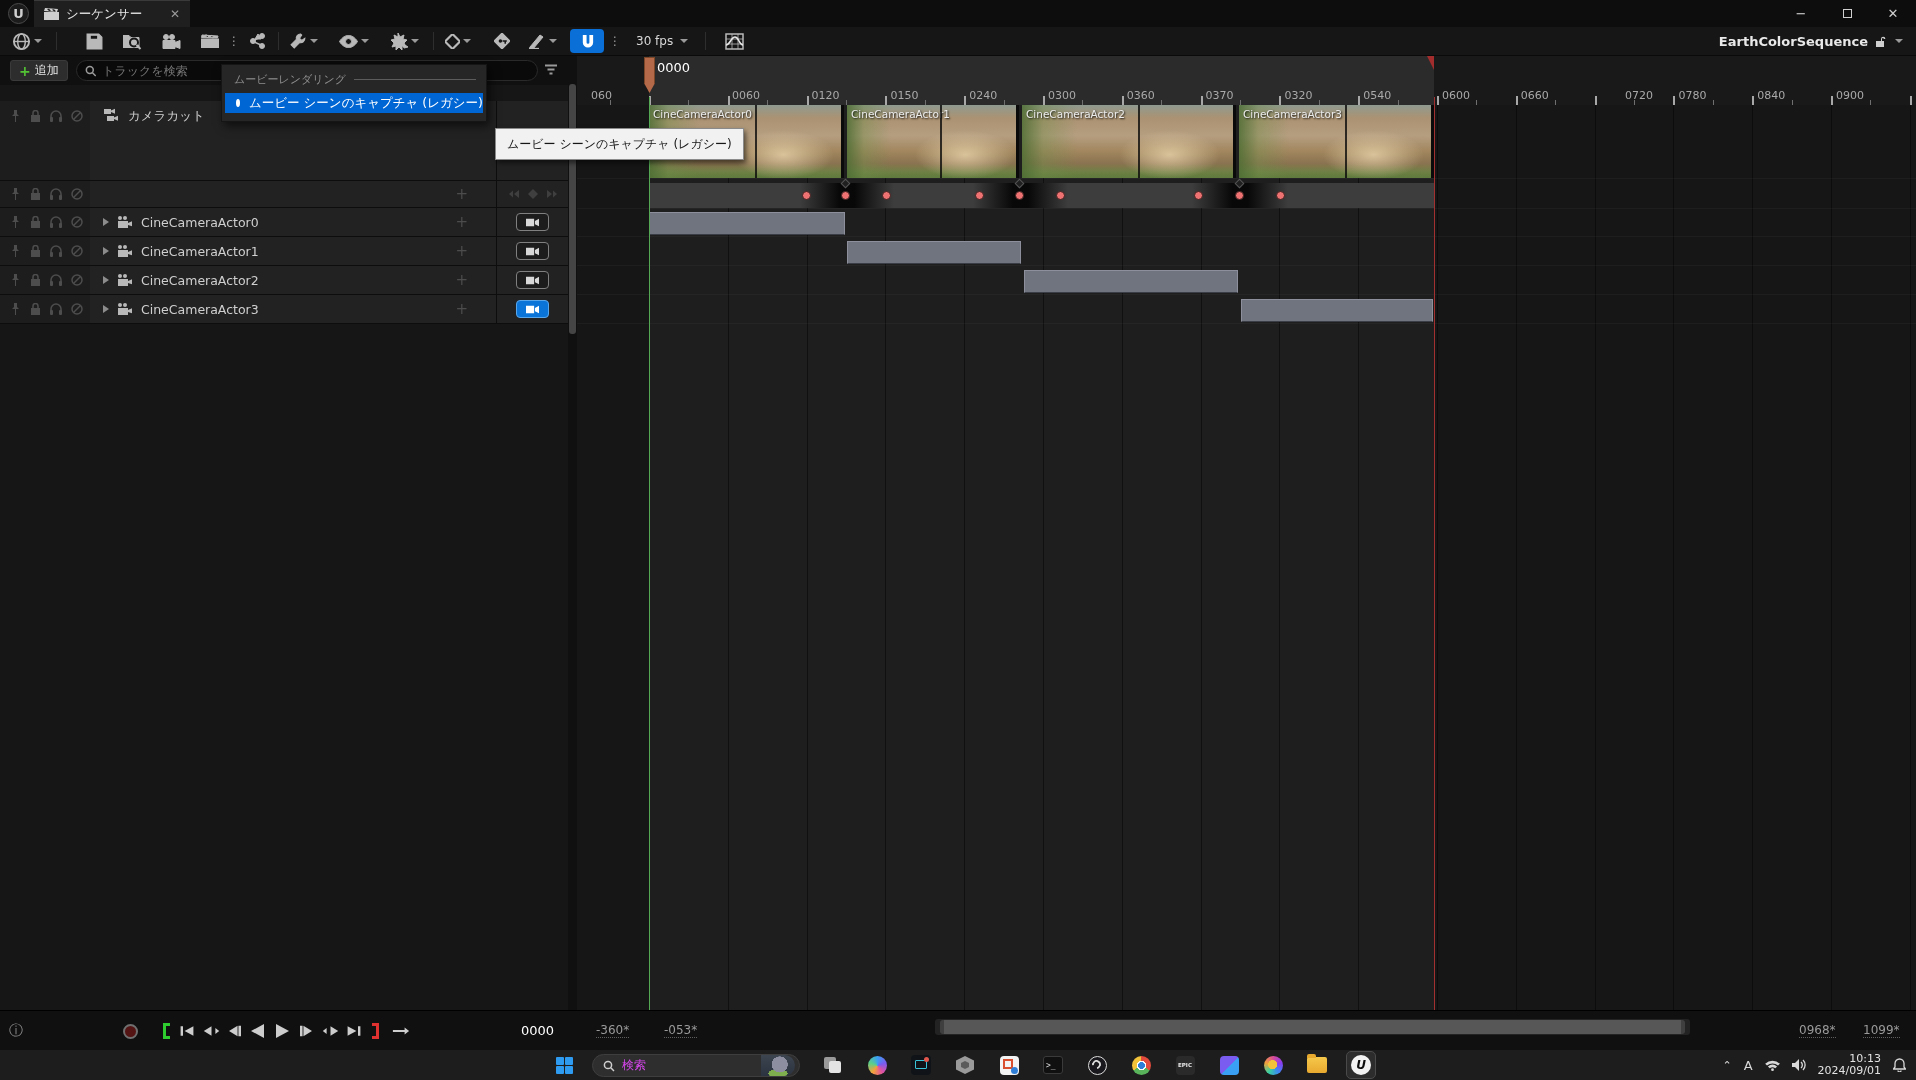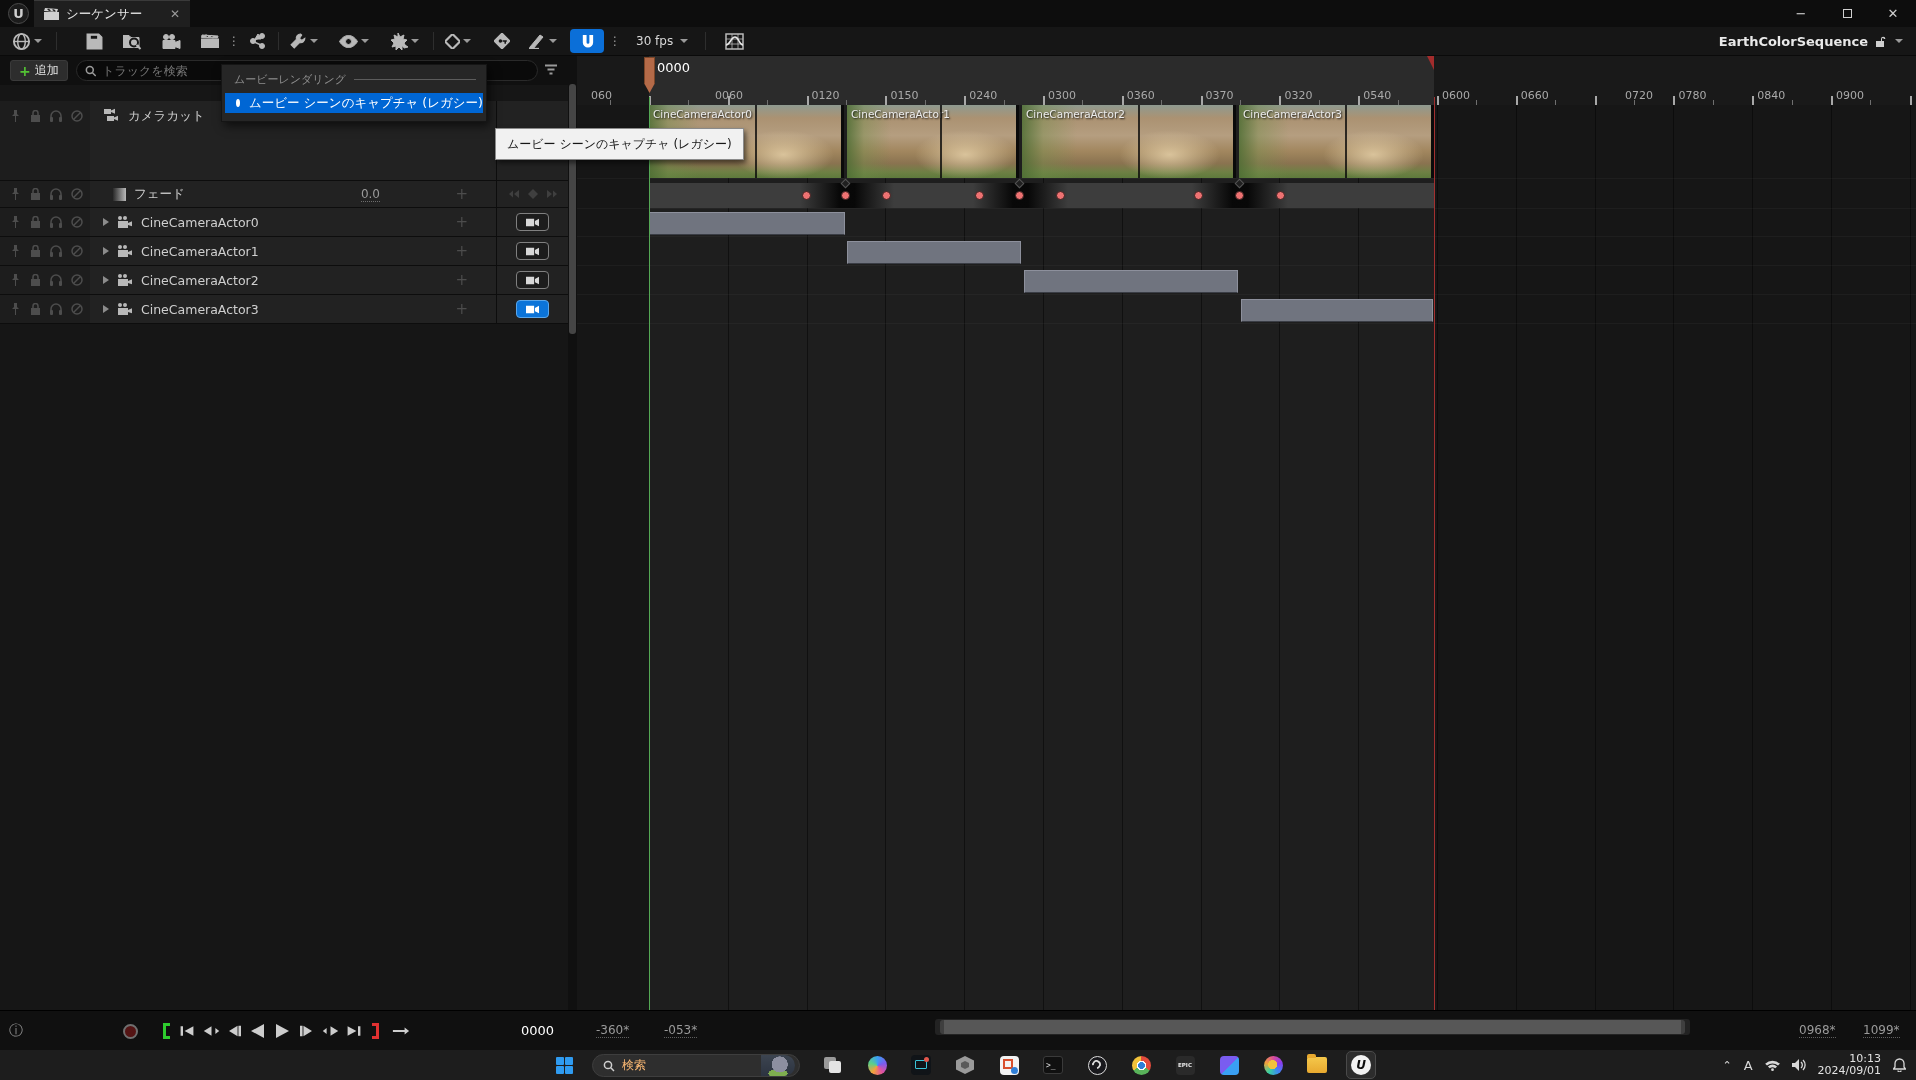--- a/index.html
+++ b/index.html
@@ -151,21 +151,21 @@
   .hscroll .thumb { position:absolute; left:5px; top:1px; width:745px; height:14px; background:#575757; border-radius:3px;
                     border-left:4px solid #3f3f3f; border-right:4px solid #3f3f3f; }
 
   
   .taskbar { position:absolute; left:0; top:1050px; width:1916px; height:30px; background:#1d1d1d; }
   .tb-item { position:absolute; top:3px; width:26px; height:24px; display:flex; align-items:center; justify-content:center; }
   .winlogo { width:17px; height:17px; display:grid; grid-template-columns:8px 8px; grid-template-rows:8px 8px; gap:1px; }
   .winlogo span { background:#2f9bf0; border-radius:1px; }
   .tb-search { position:absolute; left:592px; top:4px; width:208px; height:23px; background:#2e2e2e;
                border:1px solid #3e3e3e; border-radius:12px; display:flex; align-items:center; padding:0 4px 0 10px; gap:7px; }
-  .tb-search .txt { color:#fdba74; font-size:12px; flex:1; }
+  .tb-search .txt { color:#d946ef; font-size:12px; flex:1; }
   .gorilla { width:34px; height:21px; border-radius:0 11px 11px 0; overflow:hidden;
              background:radial-gradient(circle at 55% 45%, #8d8fa0 0 36%, rgba(0,0,0,0) 37%),
                         radial-gradient(ellipse 16px 7px at 50% 88%, #7fae4f 0 60%, rgba(0,0,0,0) 61%),
                         linear-gradient(180deg,#3c4450,#2c3340); }
   .ico-taskview { width:18px; height:16px; position:relative; }
   .ico-taskview i { position:absolute; width:12px; height:12px; background:#9a9a9a; border-radius:2px; }
   .ico-taskview i:last-child { left:5px; top:4px; background:#e4e4e4; }
   .ico-copilot { width:19px; height:19px; border-radius:50%;
                  background:conic-gradient(#3aa0f3,#7a5cf0,#e052a0,#f3a23a,#5ad08a,#3aa0f3); }
   .ico-media { width:20px; height:20px; border-radius:4px; background:#101418; position:relative; }
@@ -404,25 +404,20 @@
           <svg width="12" height="12" viewBox="0 0 12 12">
               <path d="M1 8V6a5 5 0 0110 0v2" fill="none" stroke="#4d4d4d" stroke-width="1.5"></path>
               <rect x="0" y="7" width="3" height="5" rx="1"></rect>
               <rect x="9" y="7" width="3" height="5" rx="1"></rect>
             </svg>
           <svg width="12" height="12" viewBox="0 0 12 12">
               <circle cx="6" cy="6" r="5" fill="none" stroke="#4d4d4d" stroke-width="1.5"></circle>
               <path d="M2.5 9.5l7-7" stroke="#4d4d4d" stroke-width="1.5"></path>
             </svg>
         </div>
-        <div class="name" style="padding-left:22px">
-          <span class="fade-swatch"></span>
-          <span>フェード</span>
-          <span class="fade-val">0.0</span>
-        </div>
         <span class="plus-dim">+</span>
         <div class="rightcol keynav">
           <svg width="13" height="10" viewBox="0 0 13 10">
               <path d="M5 5l5-4v8zM0 5l4-3.5v7z"></path>
             </svg>
           <svg width="10" height="10" viewBox="0 0 10 10">
               <path d="M5 0l5 5-5 5-5-5z"></path>
             </svg>
           <svg width="13" height="10" viewBox="0 0 13 10">
               <path d="M8 5L3 1v8zM13 5l-4-3.5v7z"></path>
@@ -598,21 +593,21 @@
 
   <div class="timeline">
     <div class="ruler" id="ruler">
         <div class="inrange" style="left: 72px; width: 785px;"></div>
         <div class="tick minor" style="left: 32.6px;"></div>
         <div class="ticklabel" style="left: 14px;">060</div>
         <div class="tick" style="left: 72px;"></div>
         <div class="tick minor" style="left: 111.4px;"></div>
         <div class="tick" style="left: 150.8px;"></div>
         <div class="tick minor" style="left: 190.2px;"></div>
-        <div class="ticklabel" style="left: 138px;">0060</div>
+        <div class="ticklabel" style="left: 155px;">0060</div>
         <div class="tick" style="left: 229.6px;"></div>
         <div class="tick minor" style="left: 269px;"></div>
         <div class="ticklabel" style="left: 234.6px;">0120</div>
         <div class="tick" style="left: 308.4px;"></div>
         <div class="tick minor" style="left: 347.8px;"></div>
         <div class="ticklabel" style="left: 313.4px;">0150</div>
         <div class="tick" style="left: 387.2px;"></div>
         <div class="tick minor" style="left: 426.6px;"></div>
         <div class="ticklabel" style="left: 392.2px;">0240</div>
         <div class="tick" style="left: 466px;"></div>

